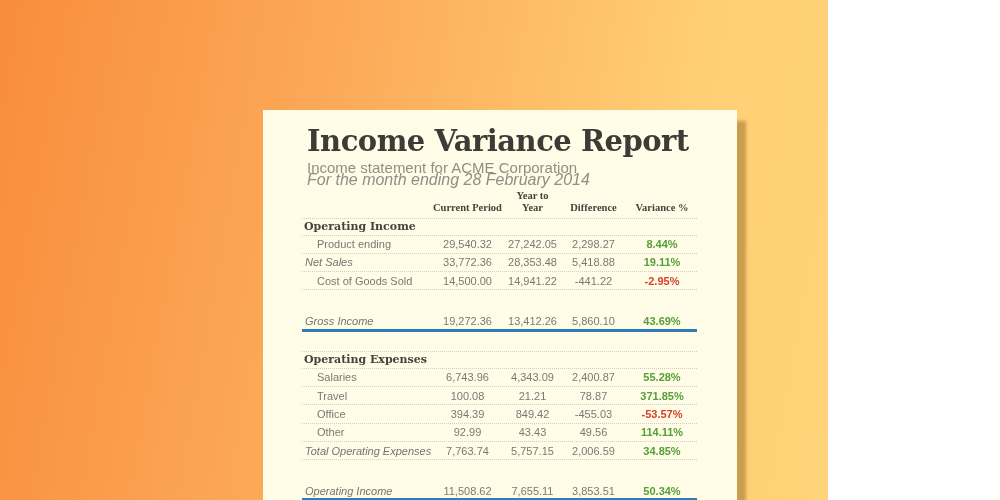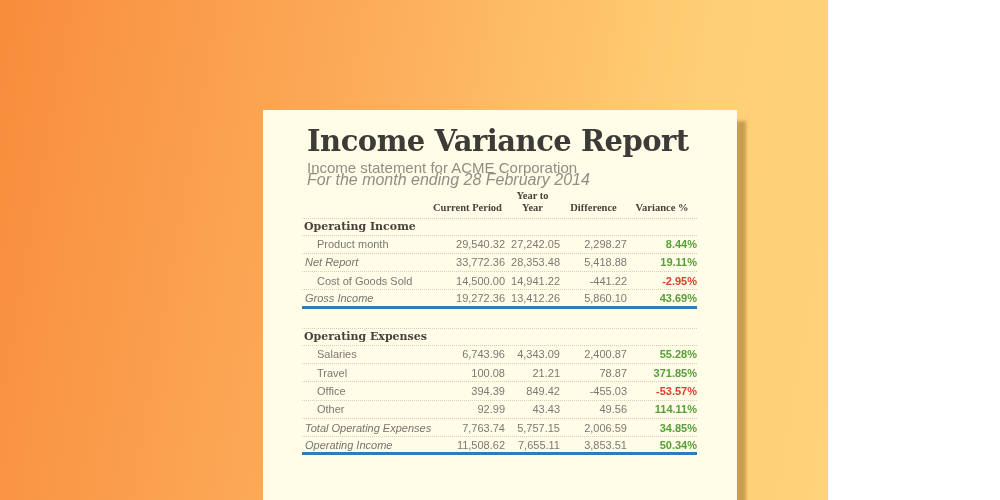--- a/index.html
+++ b/index.html
@@ -97,25 +97,26 @@
     white-space: nowrap;
   }
   .tr {
     height: 18.3px;
     box-sizing: border-box;
     border-bottom: 1px dotted #d6d0b2;
     align-items: center;
   }
   .tr.accent-rule {
     border-bottom: 3px solid var(--accent, #2e7cb9);
+    margin-top: 23px;
   }
   .td {
     font-size: 11px;
     color: #7b7a72;
-    text-align: right;
+    text-align: center;
     white-space: nowrap;
   }
   .td.label {
     text-align: left;
     padding-left: 3px;
   }
   .td.label.indent { padding-left: 15px; }
   .td.label.italic { font-style: italic; color: #76756d; }
   .td.pct { font-weight: bold; }
   .td.pct.pos { color: var(--pos, #57a038); }
@@ -140,28 +141,28 @@
           <div class="th">Current Period</div>
           <div class="th">Year to Year</div>
           <div class="th">Difference</div>
           <div class="th">Variance %</div>
         </div>
       <div id="tbody">
           <div class="grid-row section-header-row">
             <div class="section-header">Operating Income</div>
           </div>
           <div class="grid-row tr">
-            <div class="td label indent">Product month</div>
+            <div class="td label indent">Product ending</div>
             <div class="td">29,540.32</div>
             <div class="td">27,242.05</div>
             <div class="td">2,298.27</div>
             <div class="td pct pos">8.44%</div>
           </div>
           <div class="grid-row tr">
-            <div class="td label italic">Net Report</div>
+            <div class="td label italic">Net Sales</div>
             <div class="td">33,772.36</div>
             <div class="td">28,353.48</div>
             <div class="td">5,418.88</div>
             <div class="td pct pos">19.11%</div>
           </div>
           <div class="grid-row tr">
             <div class="td label indent">Cost of Goods Sold</div>
             <div class="td">14,500.00</div>
             <div class="td">14,941.22</div>
             <div class="td">-441.22</div>

